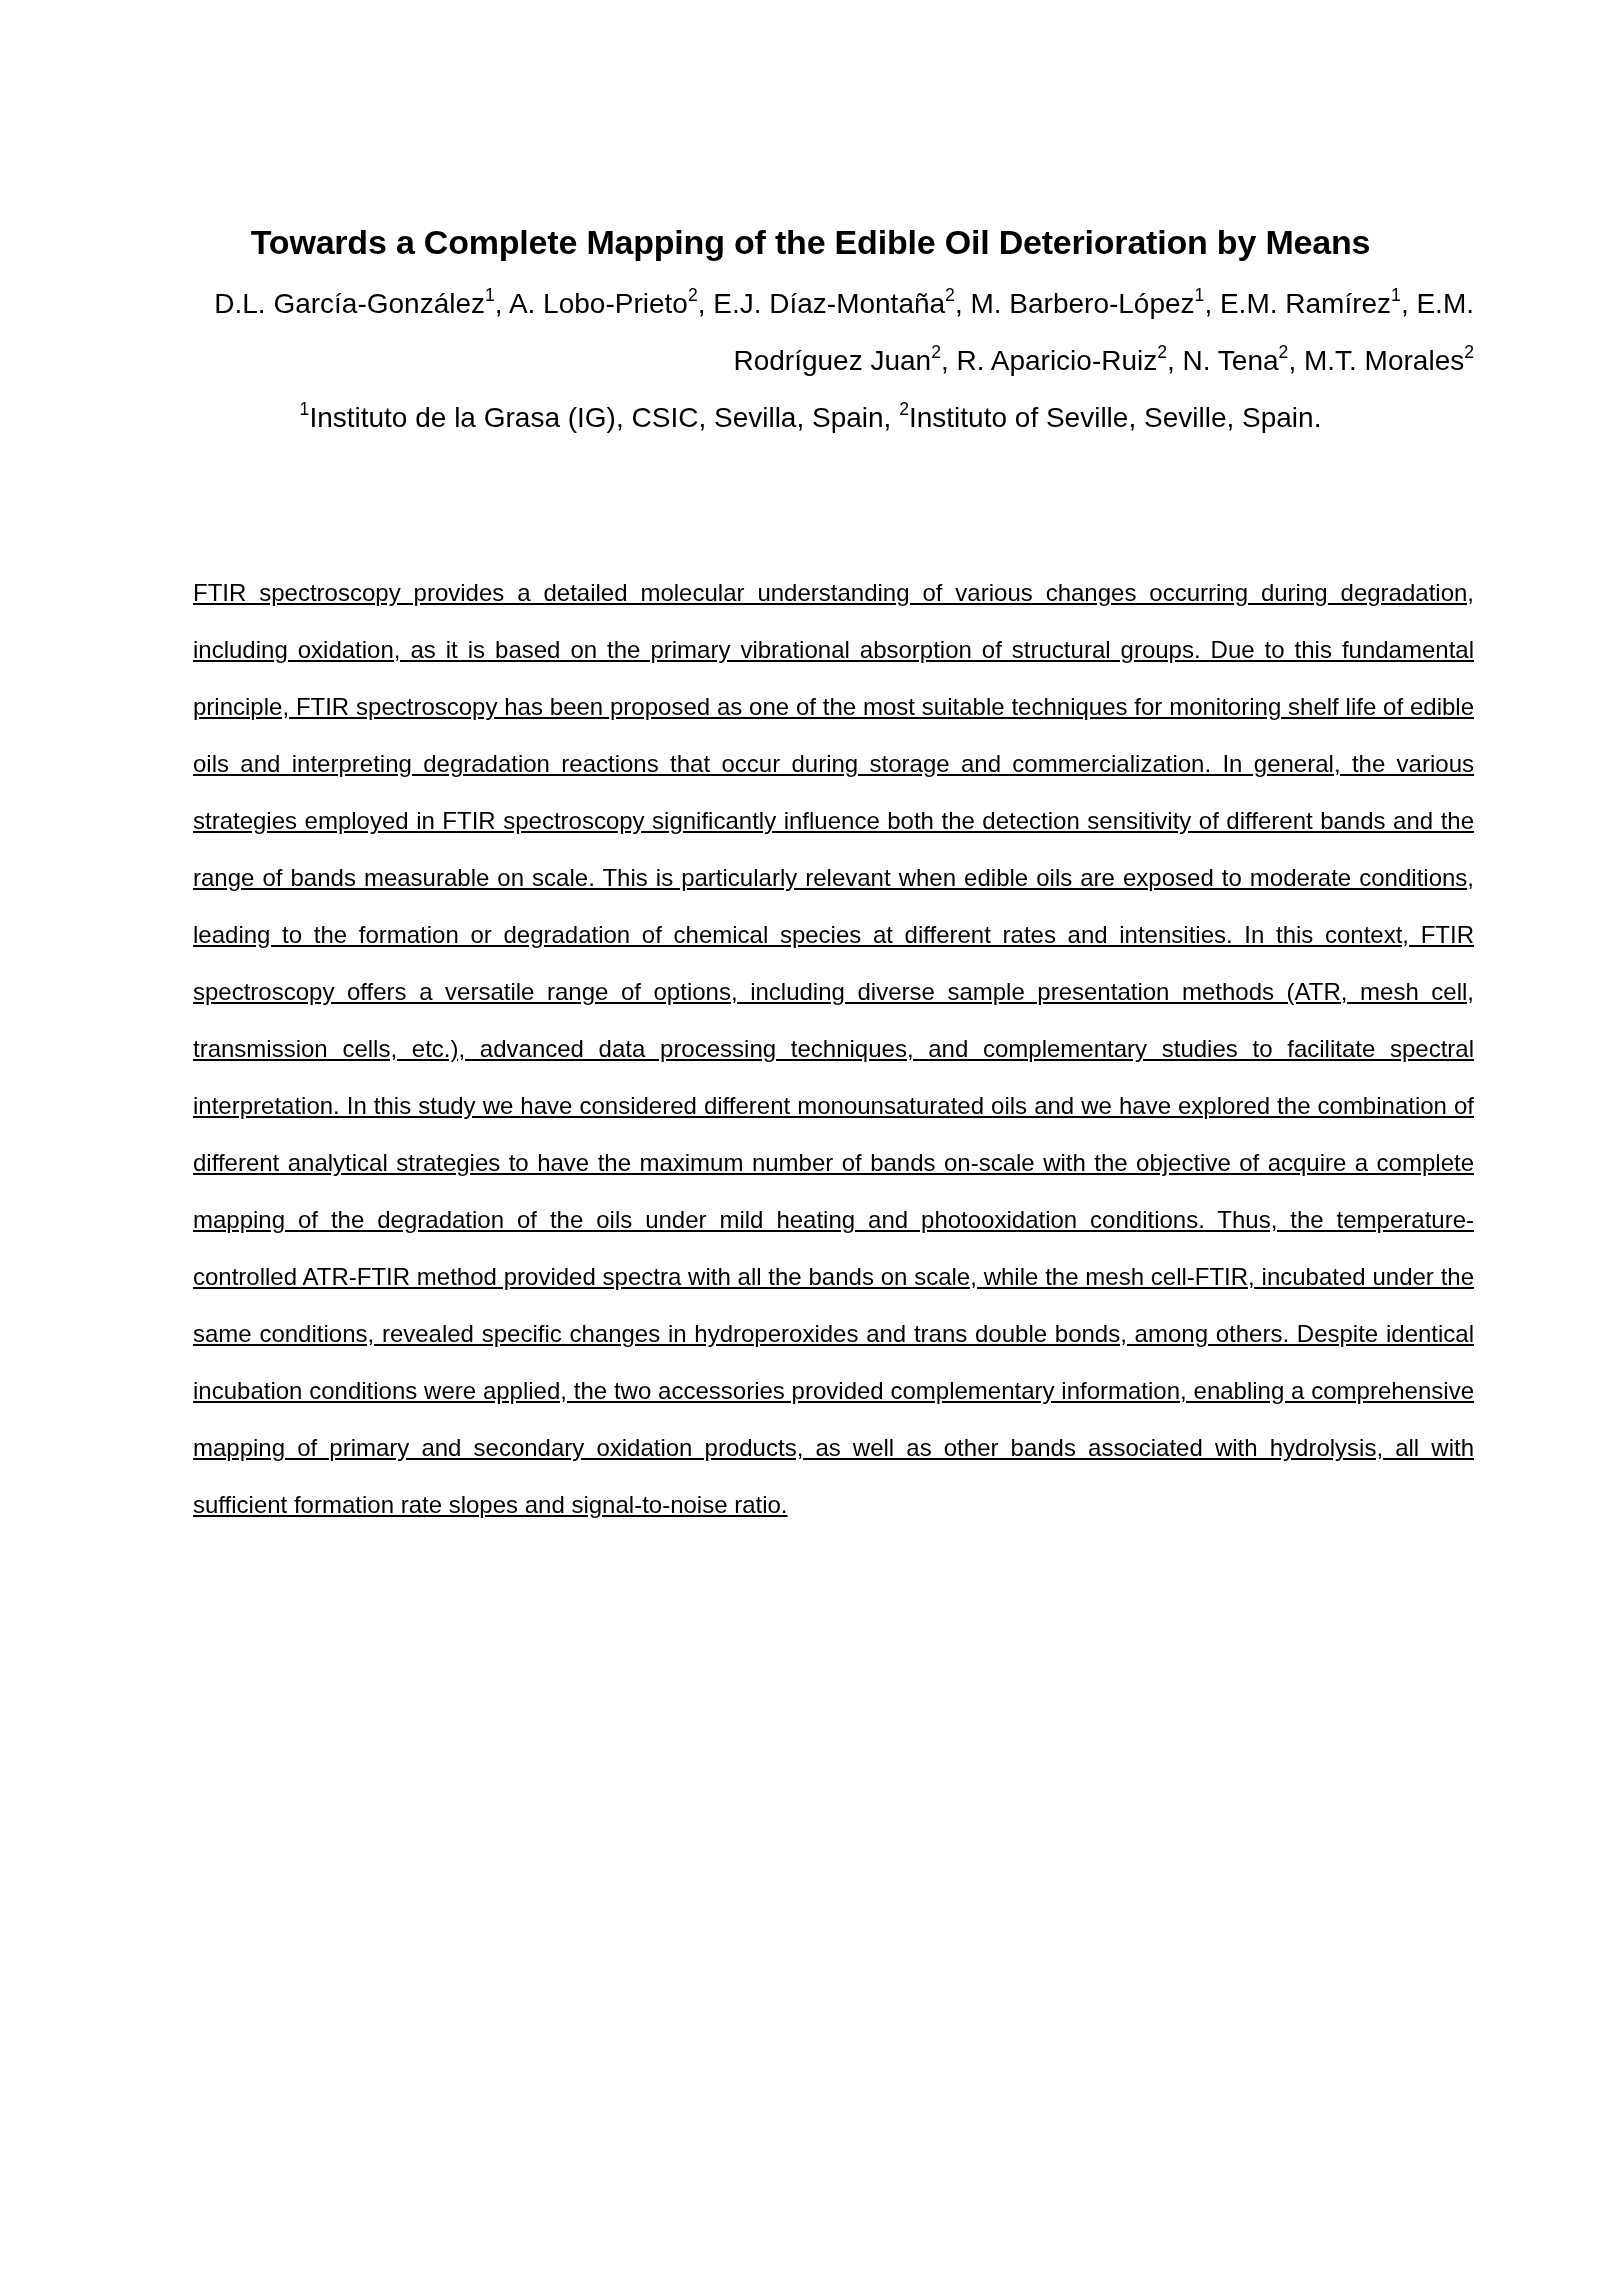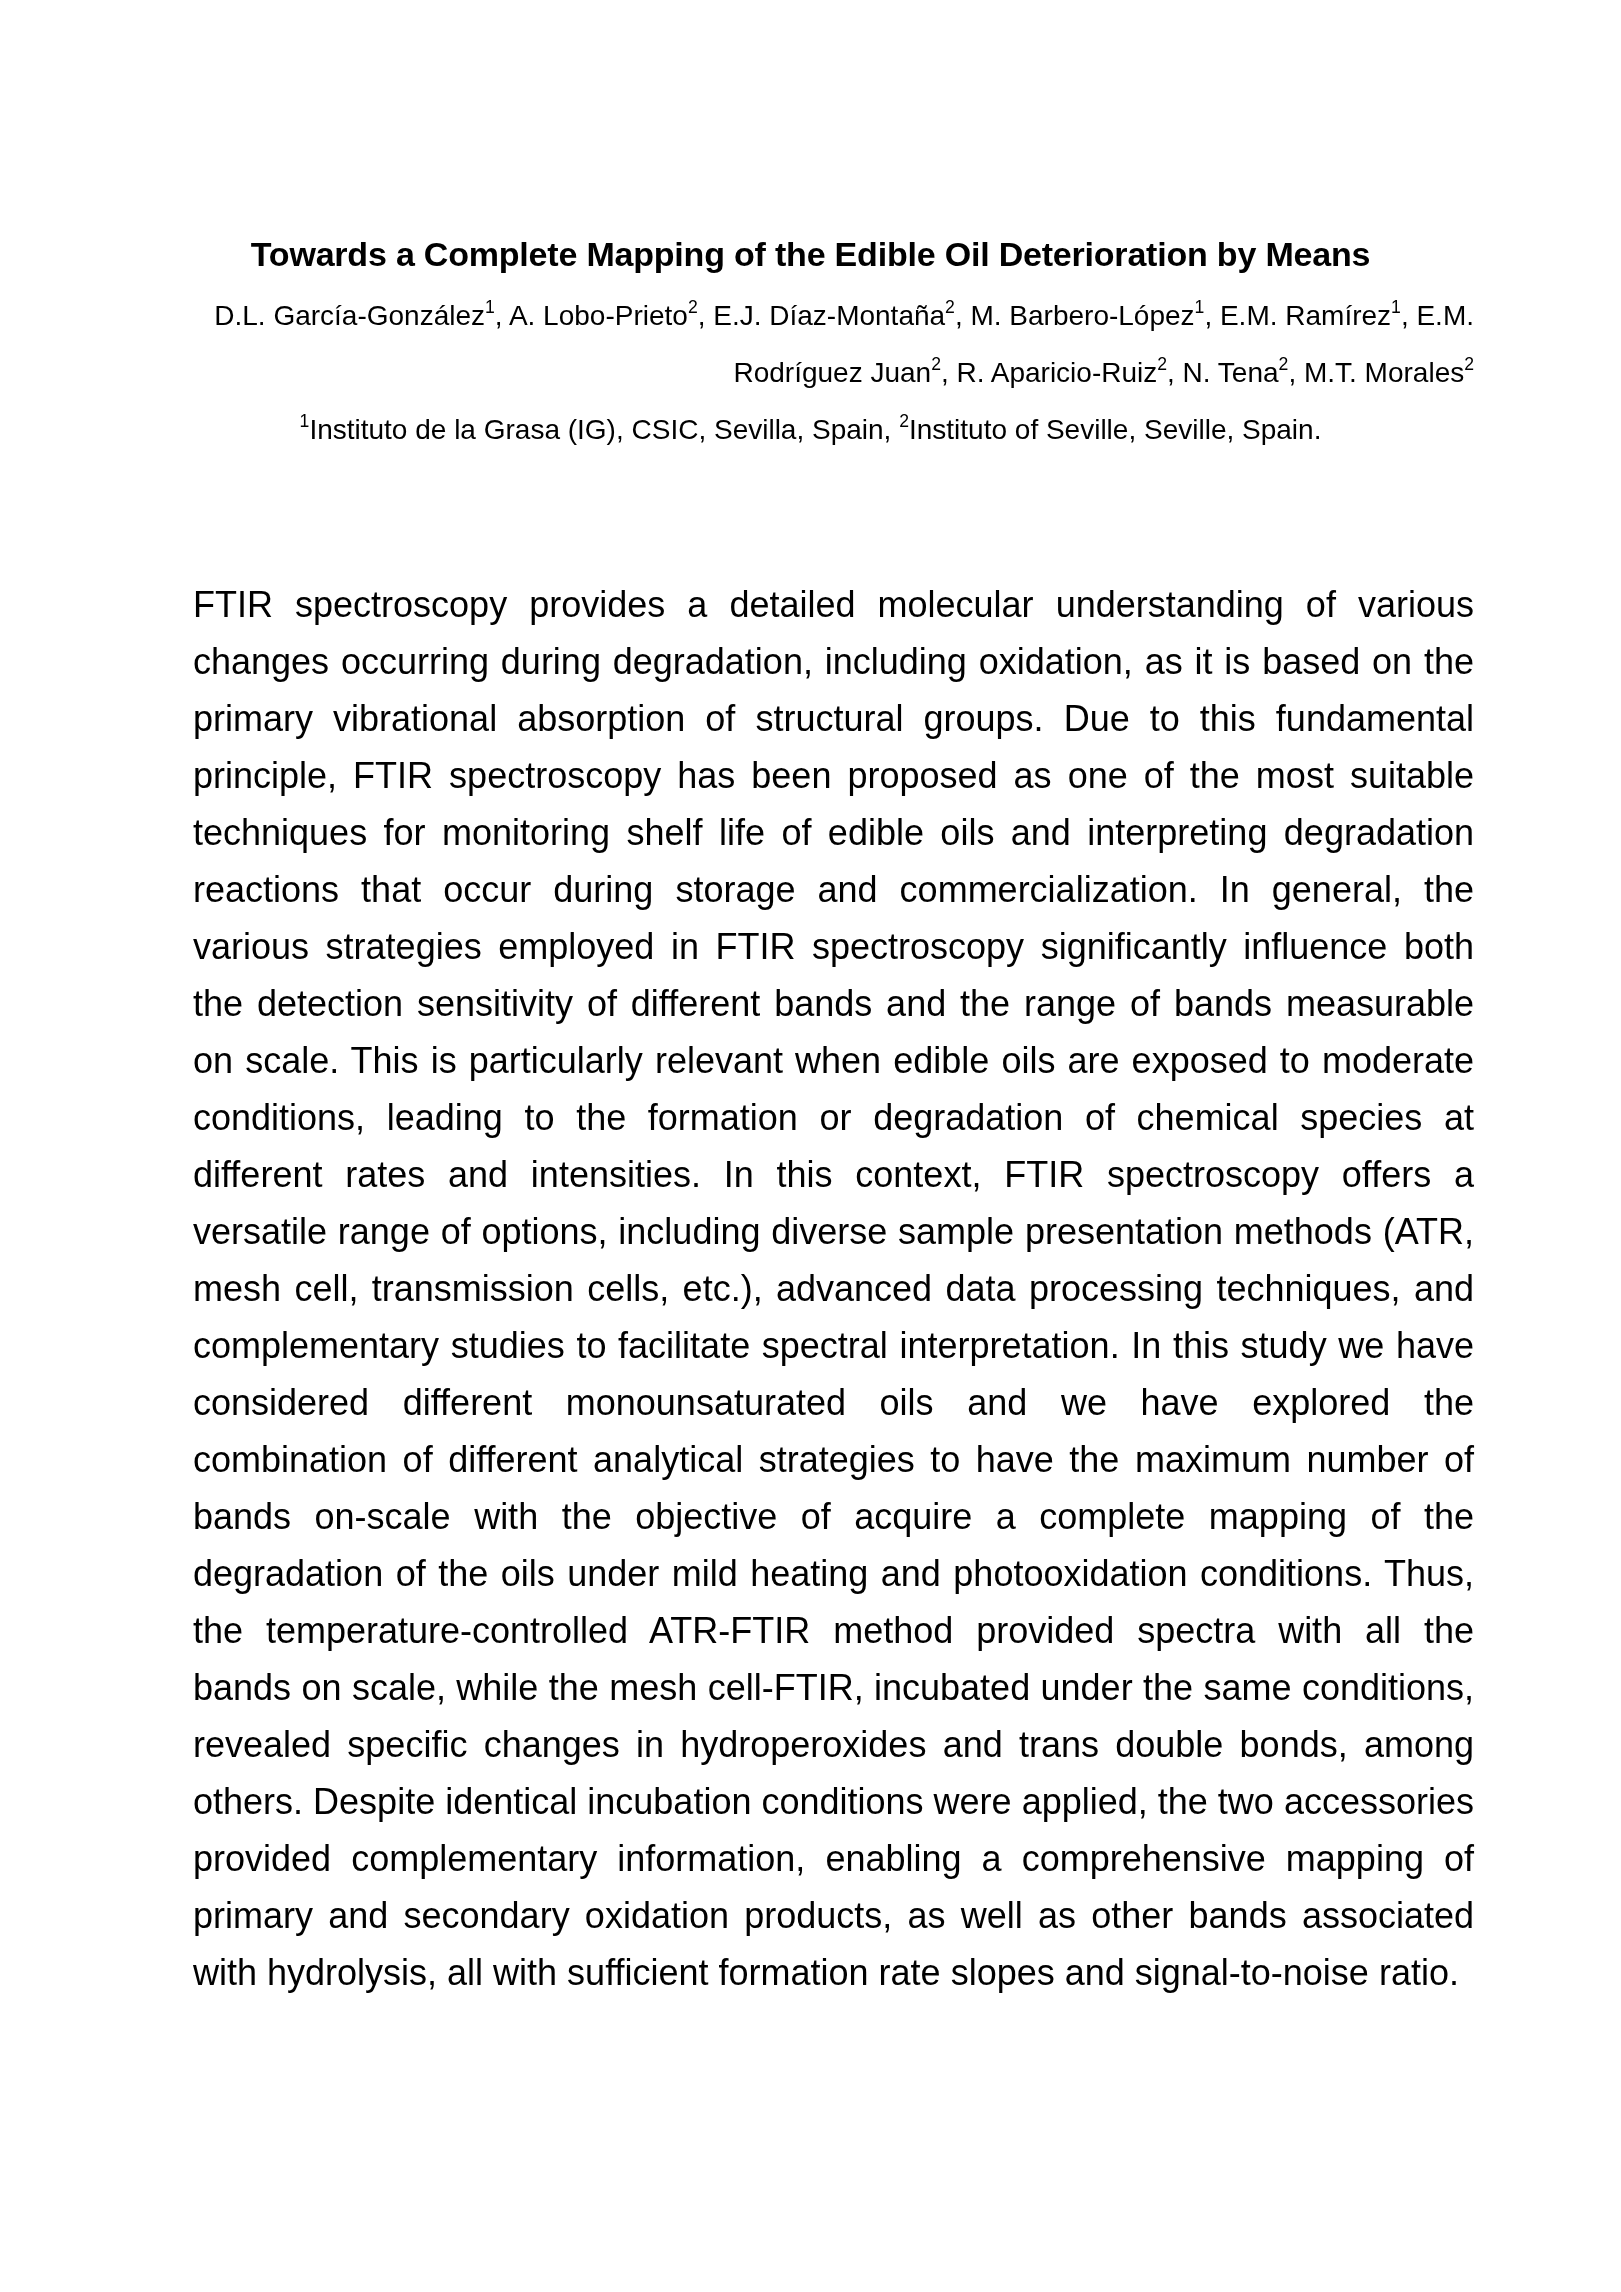--- a/index.html
+++ b/index.html
@@ -11,21 +11,21 @@
       width: 1621px;
       height: 2293px;
       position: relative;
       overflow: hidden;
       color: #000000;
       font-family: "Liberation Sans", sans-serif;
     }
     .page {
       position: absolute;
       left: 0;
-      top: 16px;
+      top: 4px;
       width: 1621px;
       height: 1827px;
       background: #ffffff;
     }
     .title-block {
       position: absolute;
       left: 147px;
       top: 206px;
       width: 1327px;
       text-align: center;
@@ -54,23 +54,24 @@
       font-size: 28px;
       line-height: 57px;
       text-align: center;
     }
     .abstract {
       position: absolute;
       left: 193px;
       top: 560px;
       width: 1281px;
       margin: 0;
-      font-size: 36px;
+      font-size: 24px;
       line-height: 57px;
       text-align: justify;
+      text-decoration: underline;
     }
   </style>
 </head>
 <body>
 
 <div class="page">
   <div class="title-block">
     <h1 class="title">
       <span>Towards a Complete Mapping of the Edible Oil Deterioration by Means</span><br>
     </h1>

